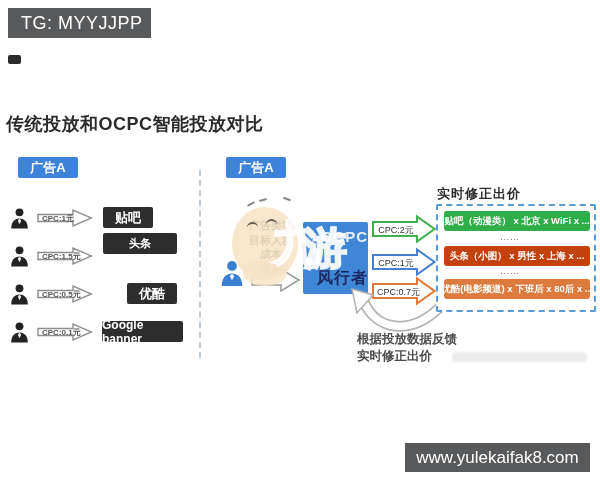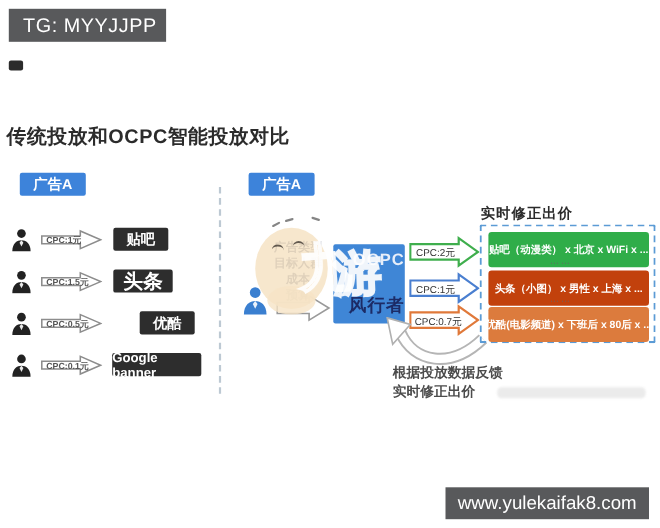--- a/index.html
+++ b/index.html
@@ -59,21 +59,21 @@
   }
 
   .feedback-text{color:#4c4c4c;font-size:12.5px;font-weight:bold;}
 
   
   .traffic-title{left:437px;top:185px;font-size:13px;font-weight:bold;color:#2b2b2b;letter-spacing:1px;}
   .traffic-frame{
     left:436px;top:204px;width:156px;height:104px;border:2px dashed #5b9bd5;border-radius:2px;
   }
   .traffic-bar{
-    left:444px;width:146px;height:32px;border-radius:3px;color:#fff;font-size:9.5px;font-weight:bold;
+    left:444px;width:146px;height:20px;border-radius:3px;color:#fff;font-size:9.5px;font-weight:bold;
     display:flex;align-items:center;justify-content:center;white-space:nowrap;
   }
   .bar-green{background:#2fad49;}
   .bar-blue{background:#c2410c;}
   .bar-orange{background:#dc7b3d;}
   .bar-ellipsis{left:500px;font-size:8px;color:#666;letter-spacing:2px;}
 
   .ghost-strip{
     left:452px;top:352px;width:135px;height:10px;background:#d4d4d4;opacity:.45;
     border-radius:4px;filter:blur(1.2px);
@@ -136,21 +136,21 @@
       </g>
       <path d="M12,12.5 L10,15 L12,19 L14,15 Z" fill="#fff" opacity=".9"></path>
     </svg>
 </div>
 <div class="abs cpc-arrow-left" style="left:37px;top:246px;">
   <svg width="56" height="20" viewBox="0 0 56 20">
       <path d="M1,6.5 H36 V2 L54.5,10 L36,18 V13.5 H1 Z" fill="#fff" stroke="#8d8d8d" stroke-width="1.4"></path>
     </svg>
   <span class="lbl">CPC:1.5元</span>
 </div>
-<div class="abs dark-box" style="left:103px;top:245px;width:54px;font-size:18px;">
+<div class="abs dark-box" style="left:103px;top:233px;width:74px;font-size:11px;">
   <span>头条</span>
 </div>
 
 <div class="abs person" style="left:9px;top:283px;">
   <svg width="21" height="22" viewBox="0 0 24 24">
       <g fill="#222">
         <circle cx="12" cy="5.5" r="4.5"></circle>
         <path d="M2.5,24 C2.5,15.5 7.5,12.5 12,12.5 C16.5,12.5 21.5,15.5 21.5,24 Z"></path>
       </g>
       <path d="M12,12.5 L10,15 L12,19 L14,15 Z" fill="#fff" opacity=".9"></path>

